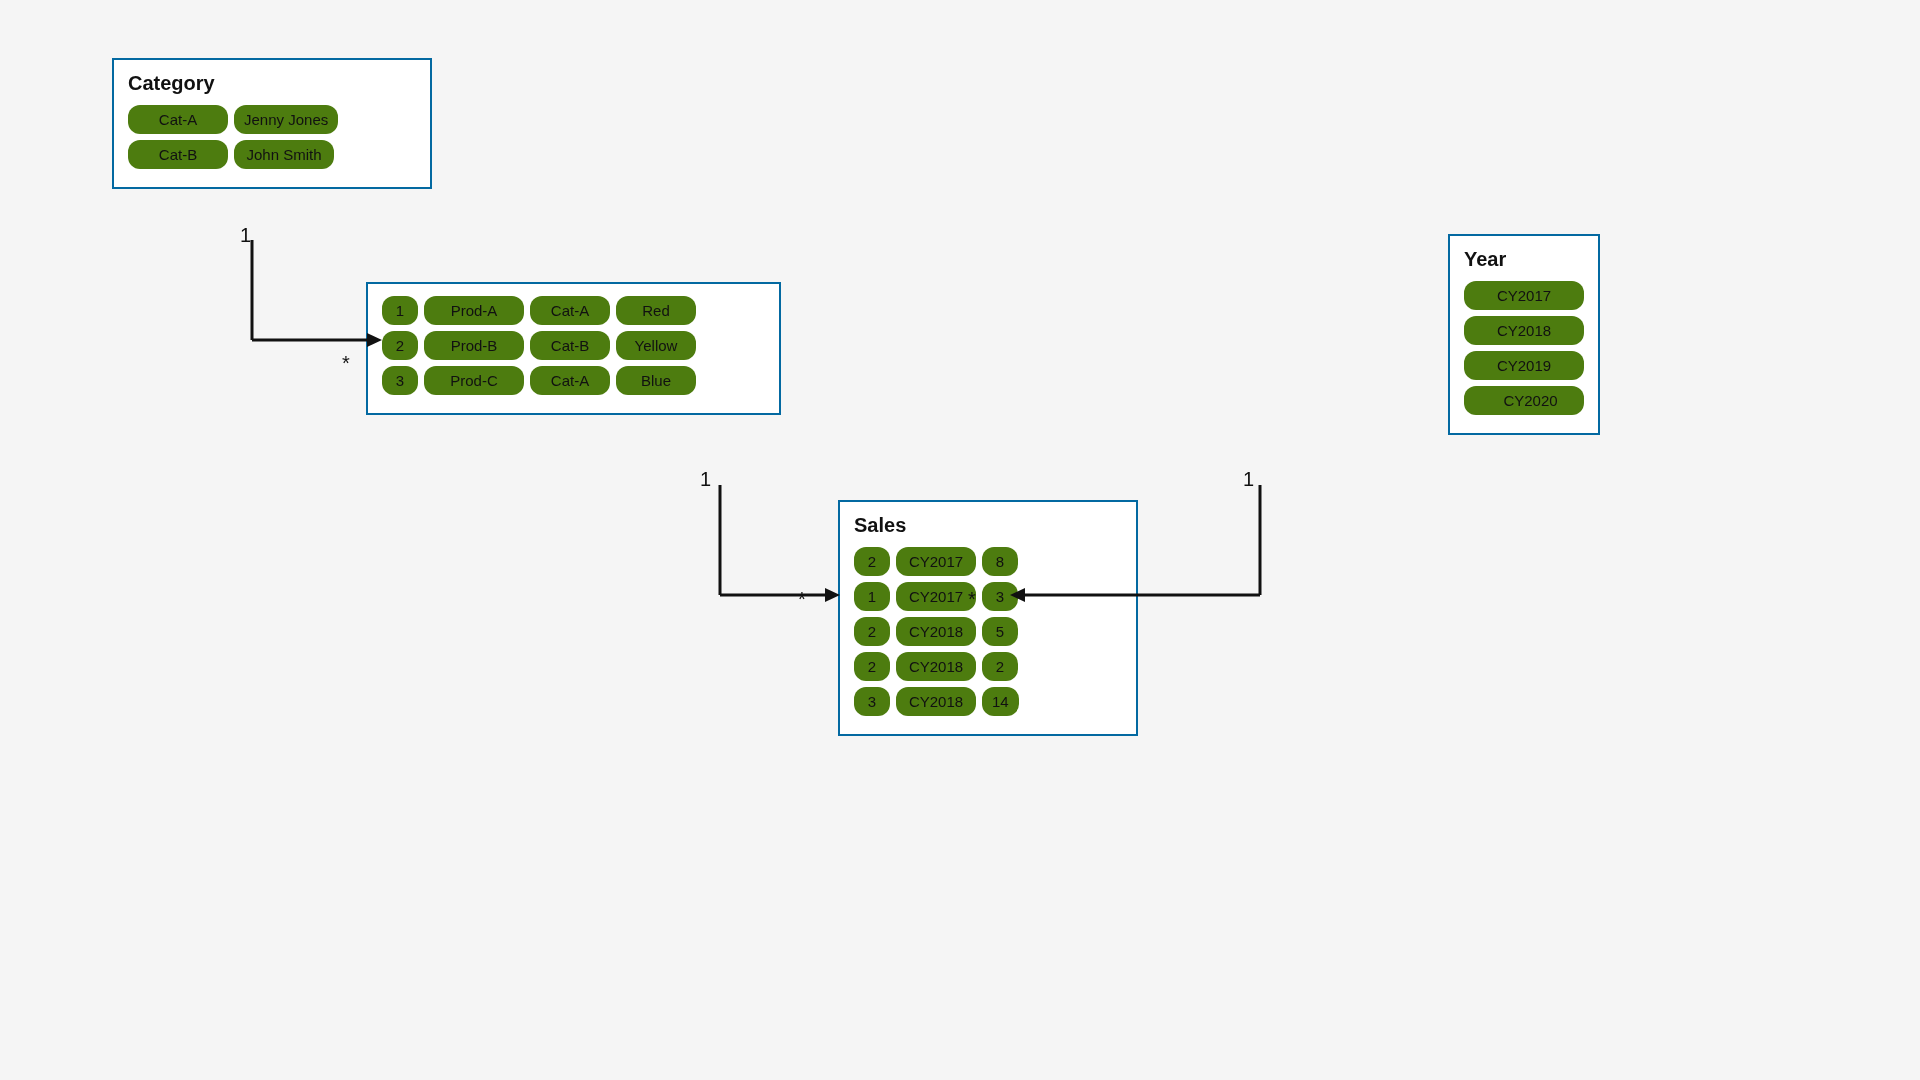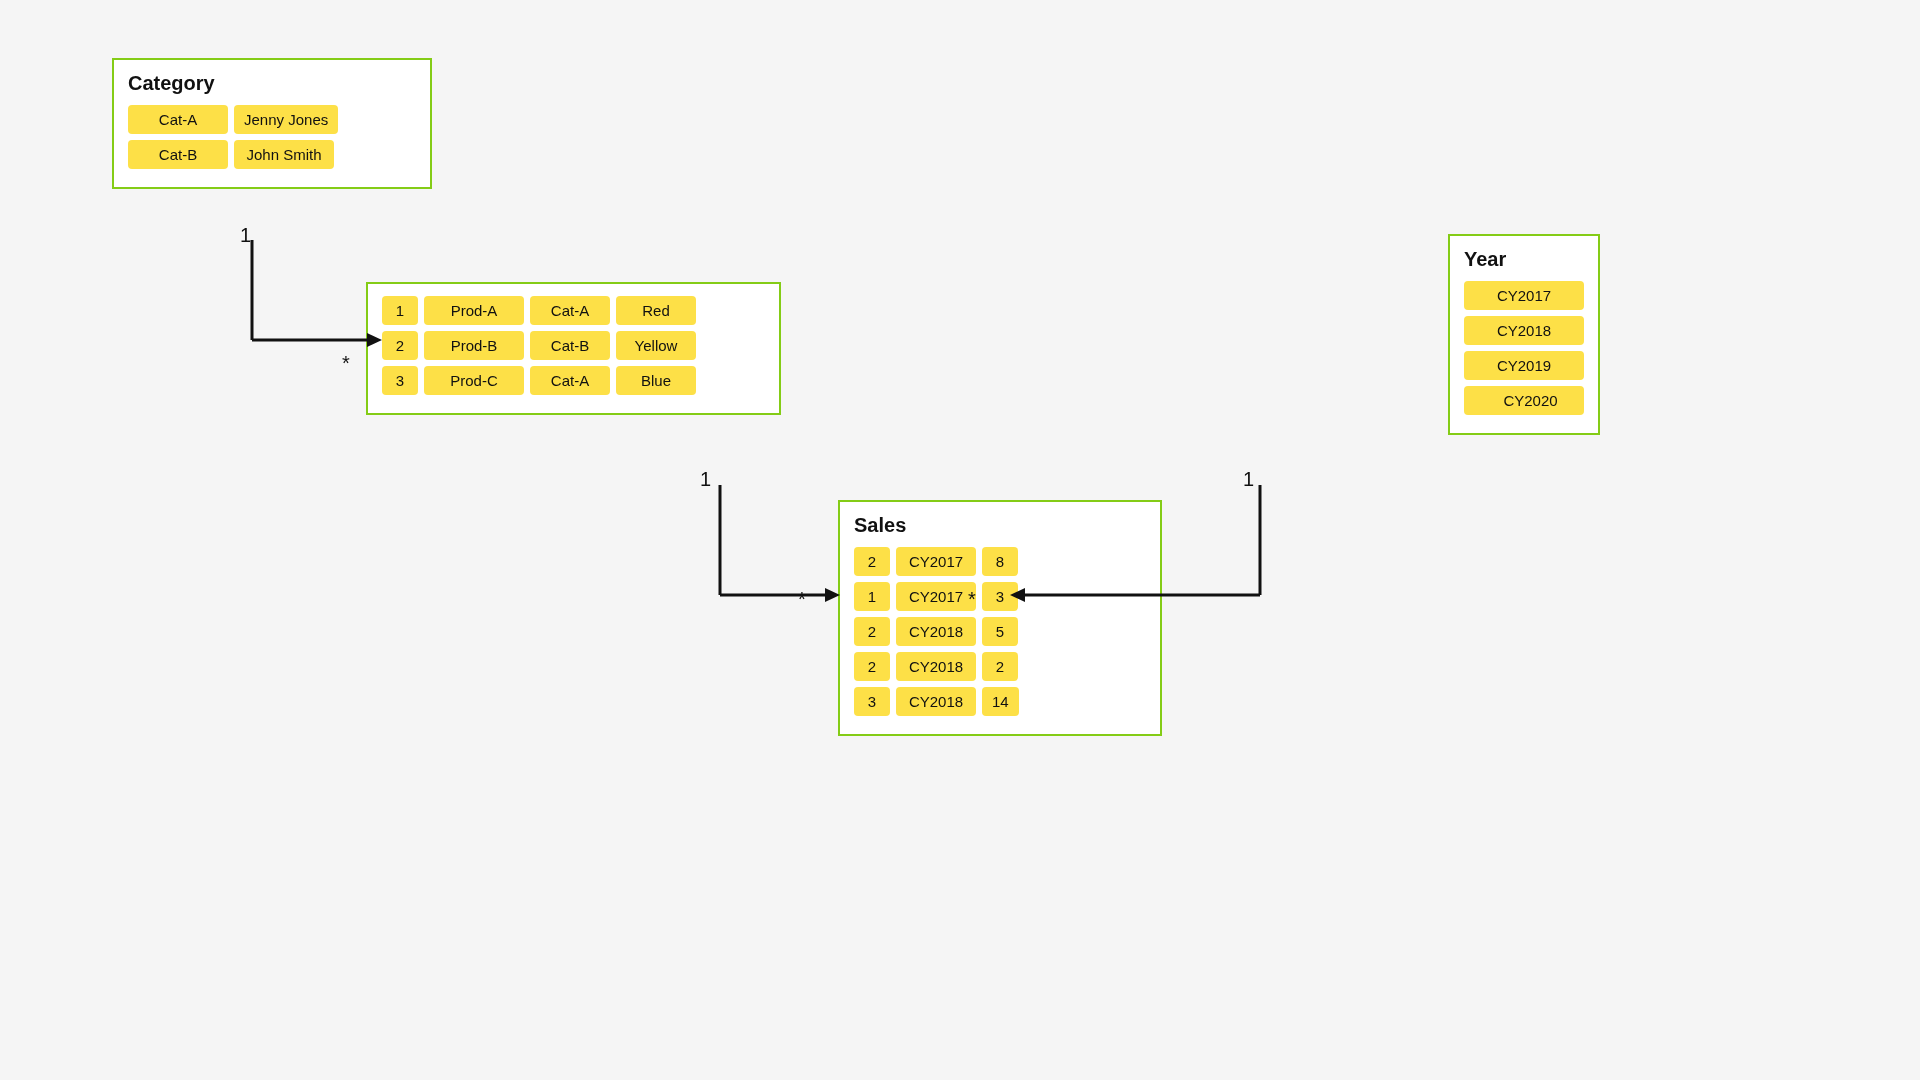--- a/index.html
+++ b/index.html
@@ -8,40 +8,40 @@
       font-family: Arial, sans-serif;
       width: 1920px;
       height: 1080px;
       overflow: hidden;
       position: relative;
     }
 
     .table-box {
       position: absolute;
       background: white;
-      border: 2px solid #84cc16;
+      border: 2px solid #0369a1;
       padding: 12px 14px;
     }
 
     .table-box .table-title {
       font-weight: bold;
       font-size: 20px;
       margin-bottom: 10px;
       color: #111;
     }
 
     .table-row {
       display: flex;
       gap: 6px;
       margin-bottom: 6px;
     }
 
     .cell {
-      background: #fde047;
-      border-radius: 4px;
+      background: #4d7c0f;
+      border-radius: 12px;
       padding: 6px 10px;
       font-size: 15px;
       color: #111;
       min-width: 70px;
       text-align: center;
     }
 
     .cell-narrow {
       min-width: 36px;
     }
@@ -112,21 +112,21 @@
     <div class="cell" style="width:100%;">CY2018</div>
   </div>
   <div class="table-row">
     <div class="cell" style="width:100%;">CY2019</div>
   </div>
   <div class="table-row">
     <div class="cell" style="width:100%;padding-left:23px;">CY2020</div>
   </div>
 </div>
 
-<div class="table-box" style="left: 838px; top: 500px; width: 324px;">
+<div class="table-box" style="left: 838px; top: 500px; width: 300px;">
   <div class="table-title">Sales</div>
   <div class="table-row">
     <div class="cell cell-narrow">2</div>
     <div class="cell cell-medium">CY2017</div>
     <div class="cell cell-narrow">8</div>
   </div>
   <div class="table-row">
     <div class="cell cell-narrow">1</div>
     <div class="cell cell-medium">CY2017</div>
     <div class="cell cell-narrow">3</div>

